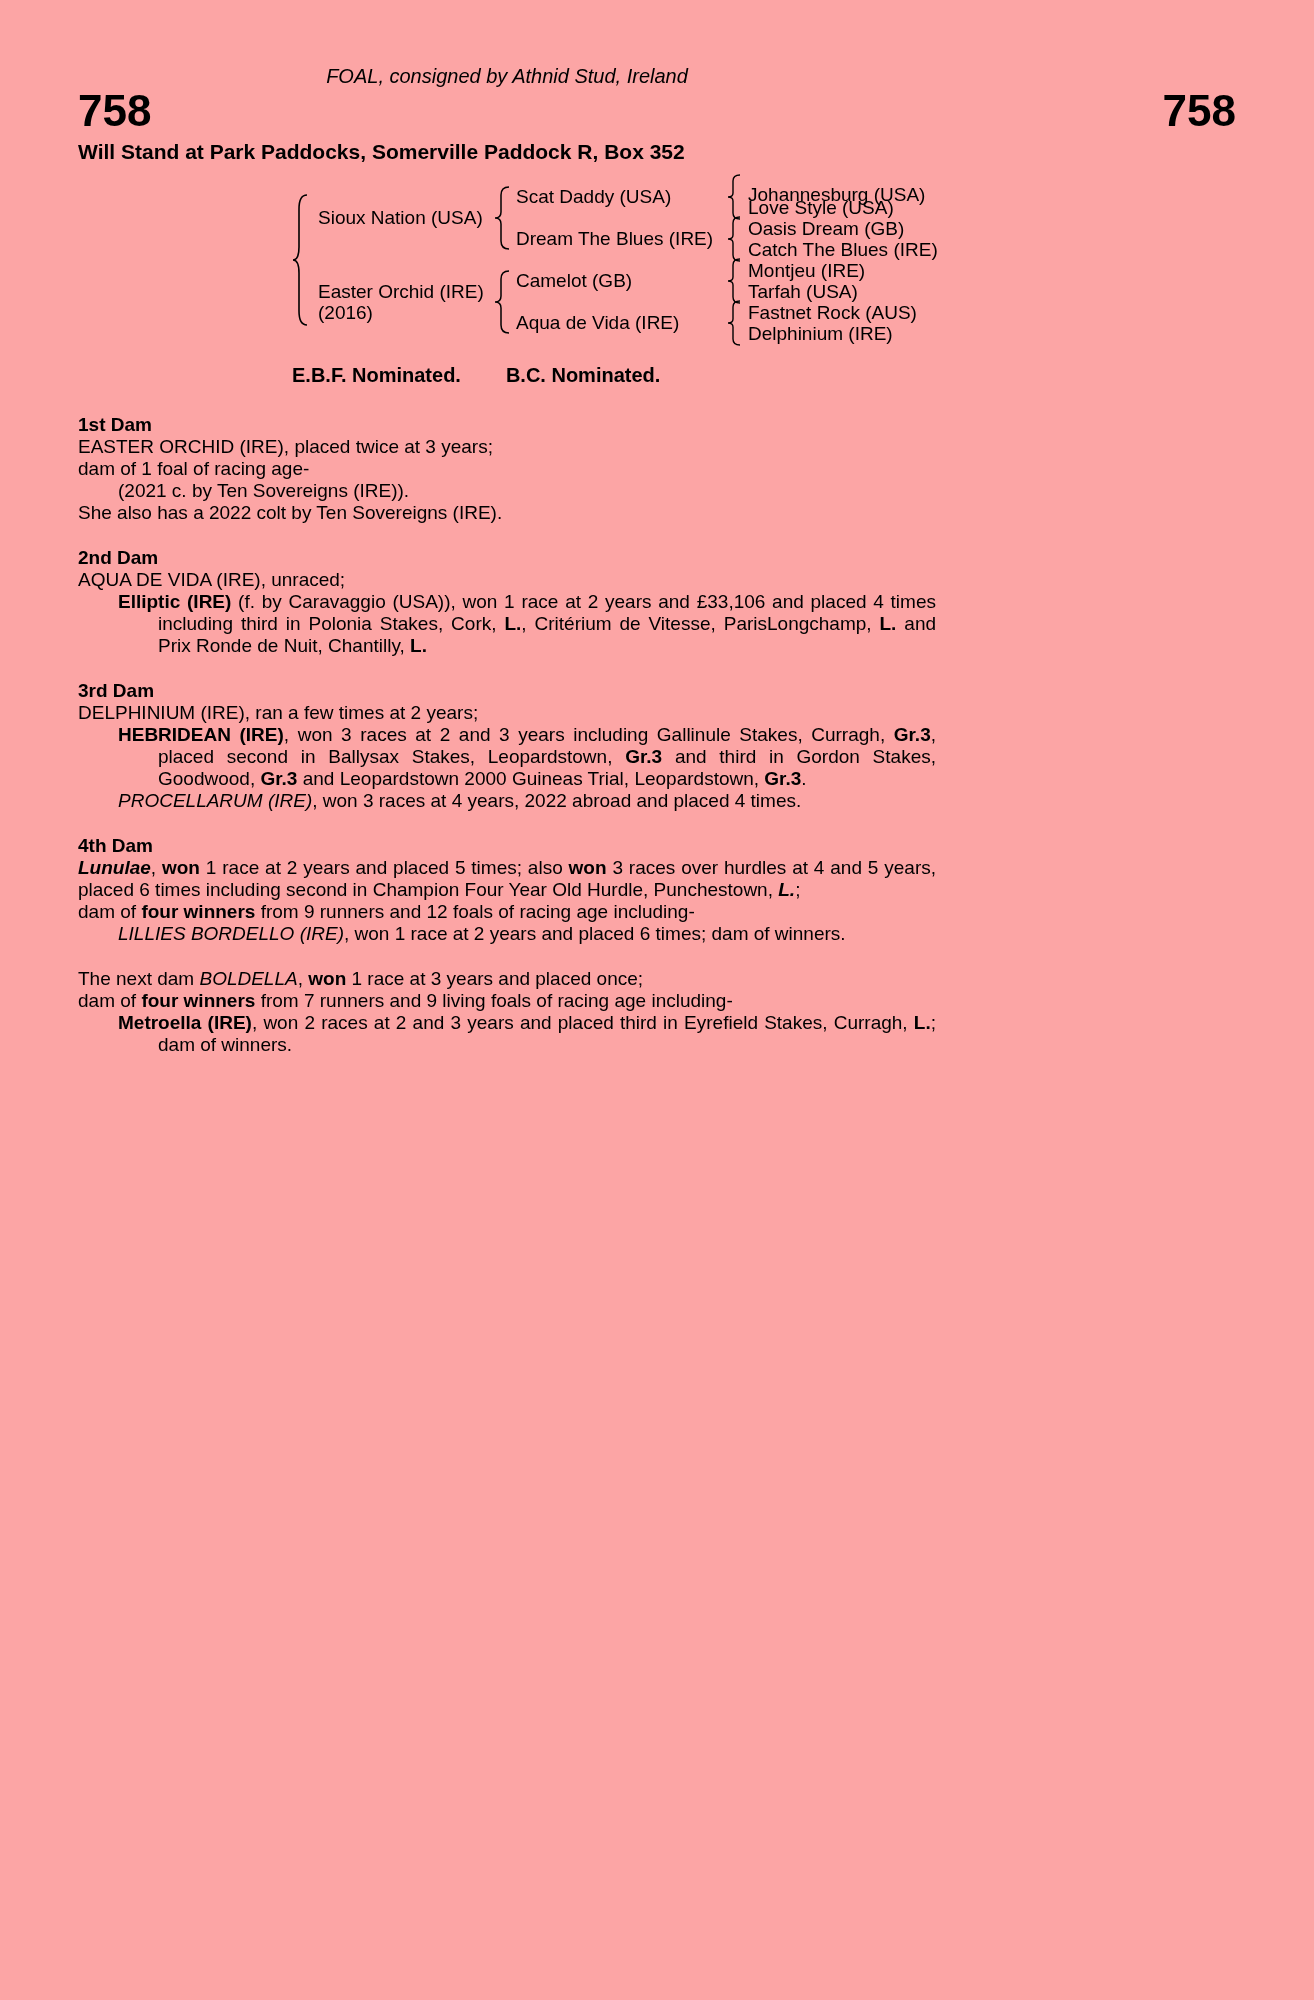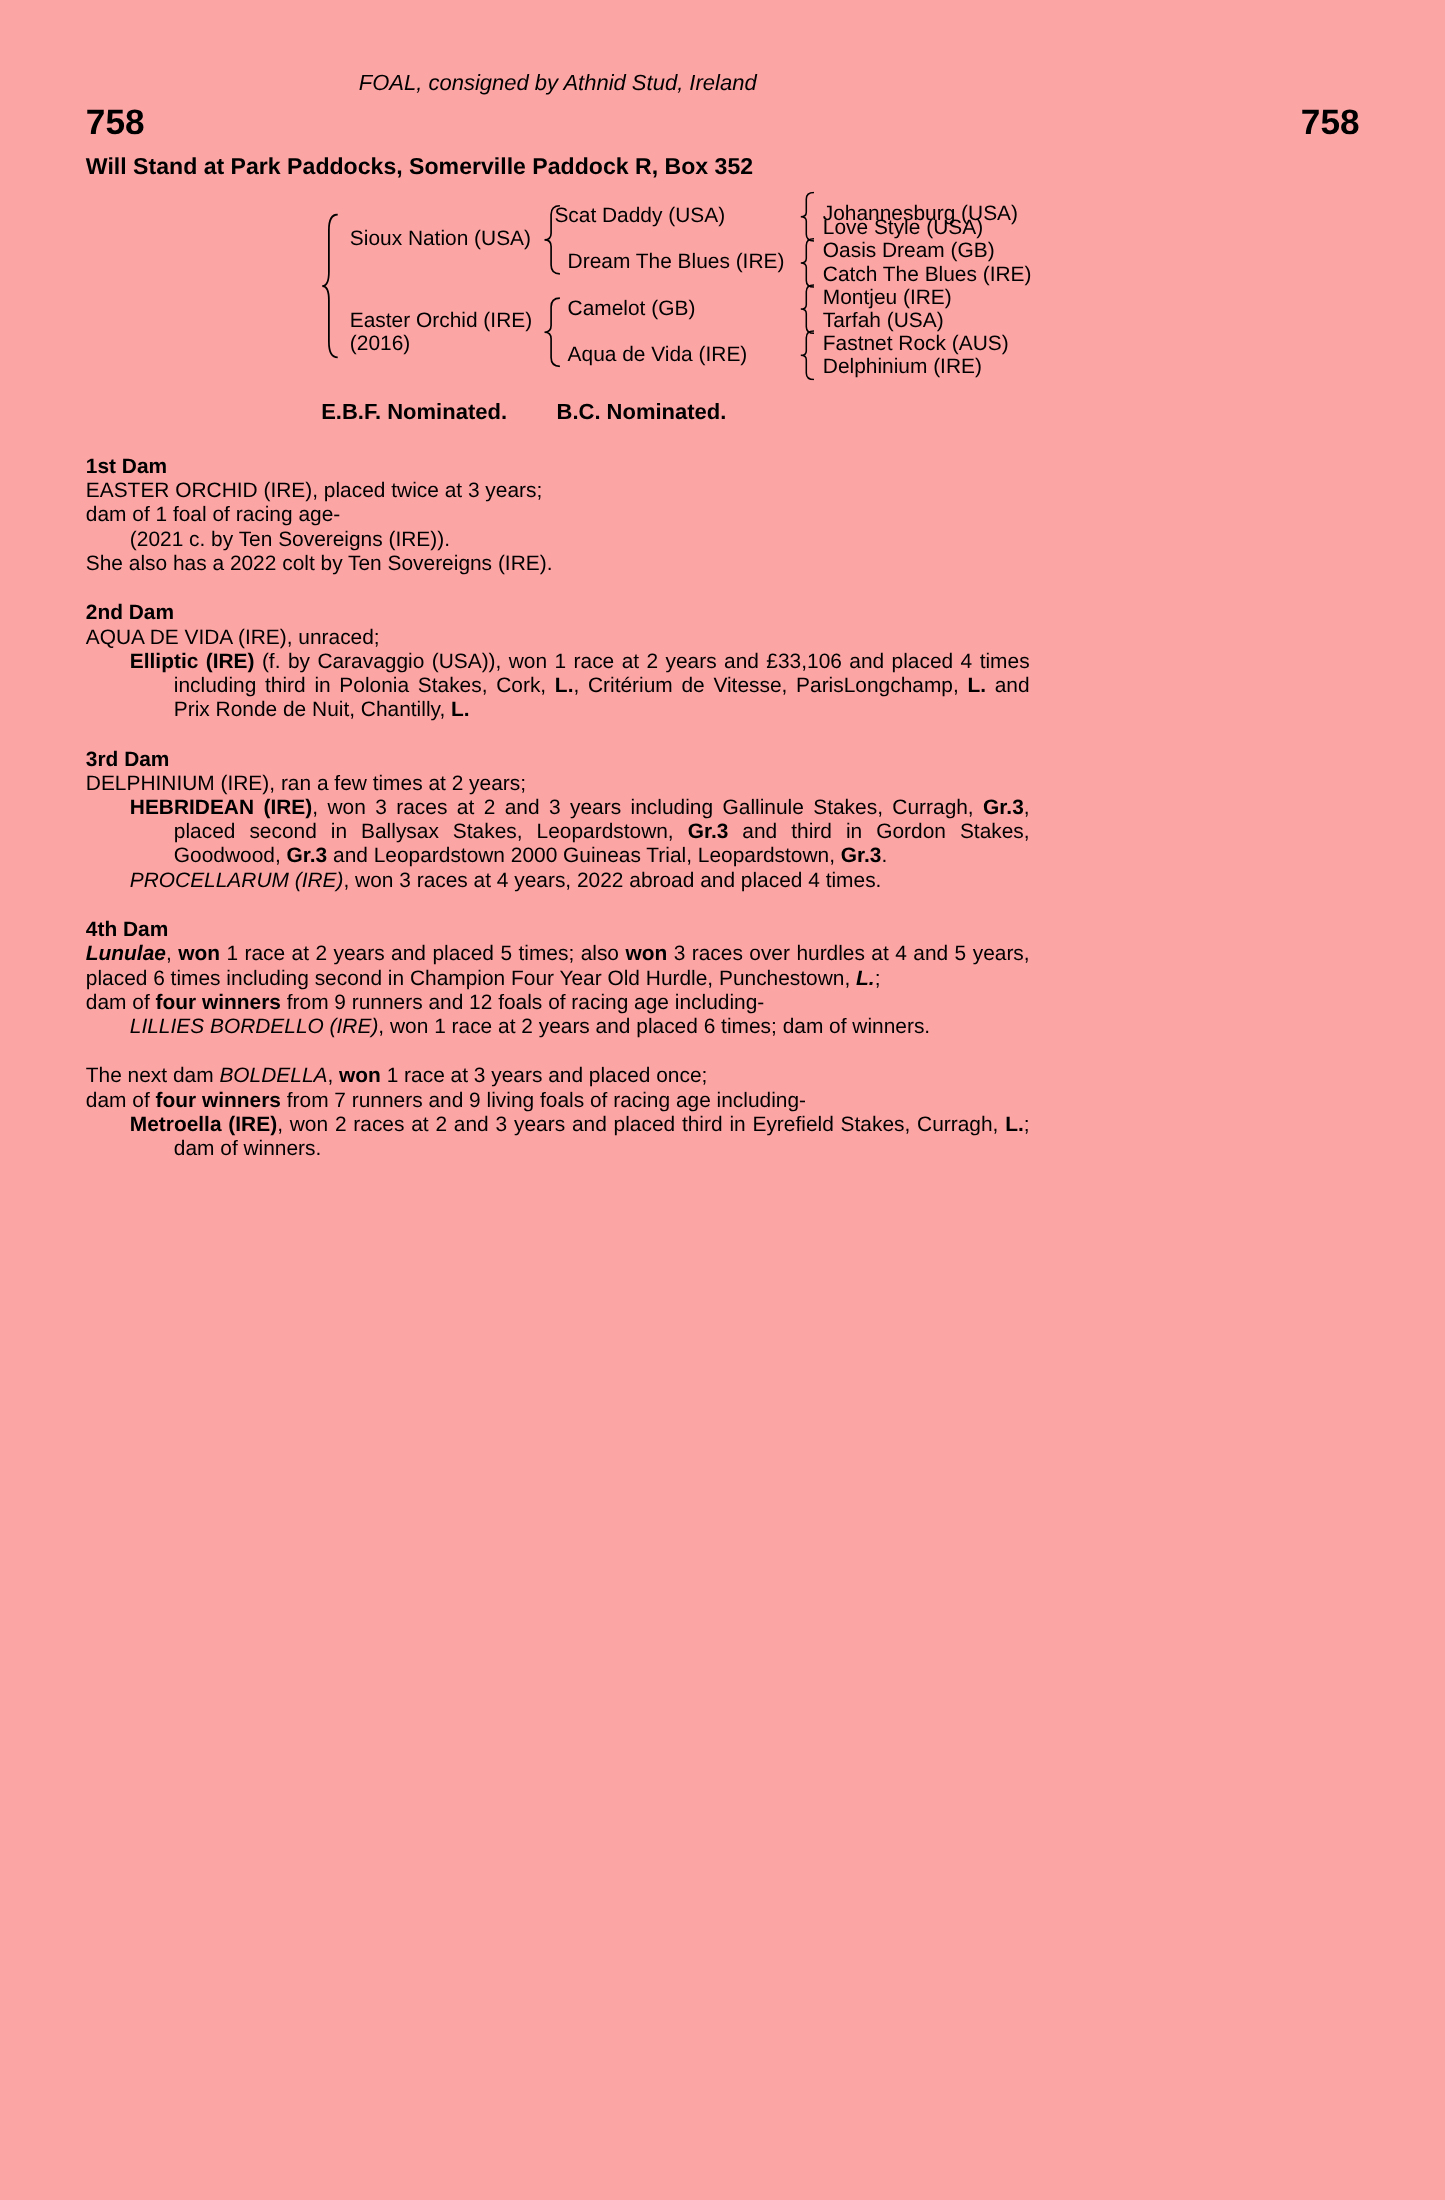--- a/index.html
+++ b/index.html
@@ -10,21 +10,21 @@
     font-family:"Liberation Sans", sans-serif;
     margin:0 auto;overflow:hidden;
   }
   .consignor{
     width:858px;margin:0 0 0 78px;padding-top:64px;
     text-align:center;font-style:italic;font-size:20px;line-height:24px;
   }
   .lotrow{
     display:flex;justify-content:space-between;
     padding:6px 78px 0 78px;
-    font-size:32px;font-weight:bold;line-height:34px;
+    font-size:44px;font-weight:bold;line-height:34px;
   }
   .standline{
     margin:12px 0 0 78px;
     font-weight:bold;font-size:21px;line-height:24px;
   }
   .pedigree{
     position:relative;height:182px;margin-top:8px;
     font-size:19px;line-height:21px;
   }
   .pname{position:absolute;white-space:nowrap;}
@@ -70,21 +70,21 @@
       <div>(2016)</div>
     </div>
 
     <svg class="brace" style="left:494px;top:14px" width="16" height="64" viewBox="0 0 16 64">
       <path d="M15 1 Q7 1 7 9 L7 26 Q7 32 1 32 Q7 32 7 38 L7 55 Q7 63 15 63" fill="none" stroke="#000" stroke-width="1.5"></path>
     </svg>
     <svg class="brace" style="left:494px;top:98px" width="16" height="64" viewBox="0 0 16 64">
       <path d="M15 1 Q7 1 7 9 L7 26 Q7 32 1 32 Q7 32 7 38 L7 55 Q7 63 15 63" fill="none" stroke="#000" stroke-width="1.5"></path>
     </svg>
 
-    <div class="pname" style="left:504px;top:14px">Scat Daddy (USA)</div>
+    <div class="pname" style="left:516px;top:14px">Scat Daddy (USA)</div>
     <div class="pname" style="left:516px;top:56px">Dream The Blues (IRE)</div>
     <div class="pname" style="left:516px;top:98px">Camelot (GB)</div>
     <div class="pname" style="left:516px;top:140px">Aqua de Vida (IRE)</div>
 
     <svg class="brace" style="left:727px;top:2px" width="14" height="46" viewBox="0 0 14 46">
       <path d="M13 1 Q6 1 6 7 L6 19 Q6 23 1 23 Q6 23 6 27 L6 39 Q6 45 13 45" fill="none" stroke="#000" stroke-width="1.4"></path>
     </svg>
     <svg class="brace" style="left:727px;top:44px" width="14" height="46" viewBox="0 0 14 46">
       <path d="M13 1 Q6 1 6 7 L6 19 Q6 23 1 23 Q6 23 6 27 L6 39 Q6 45 13 45" fill="none" stroke="#000" stroke-width="1.4"></path>
     </svg>

